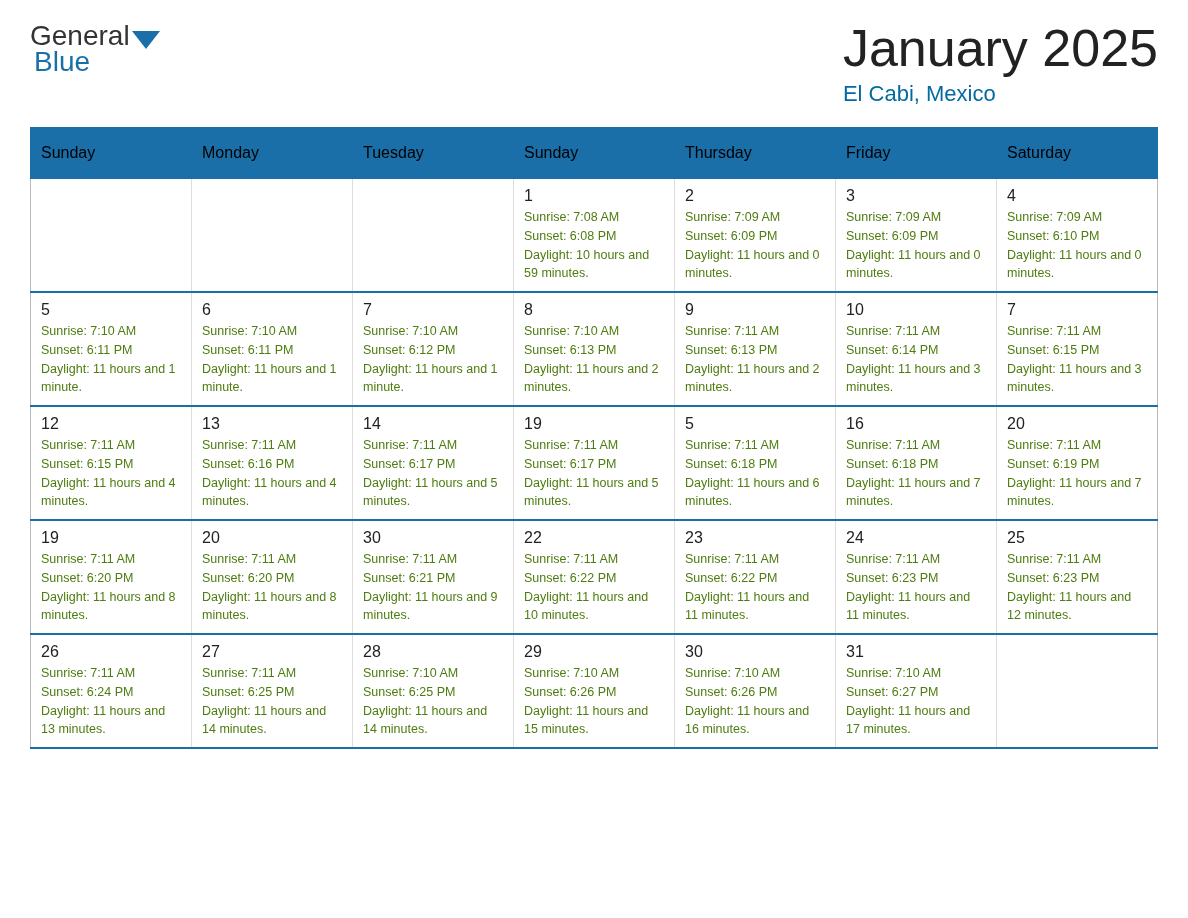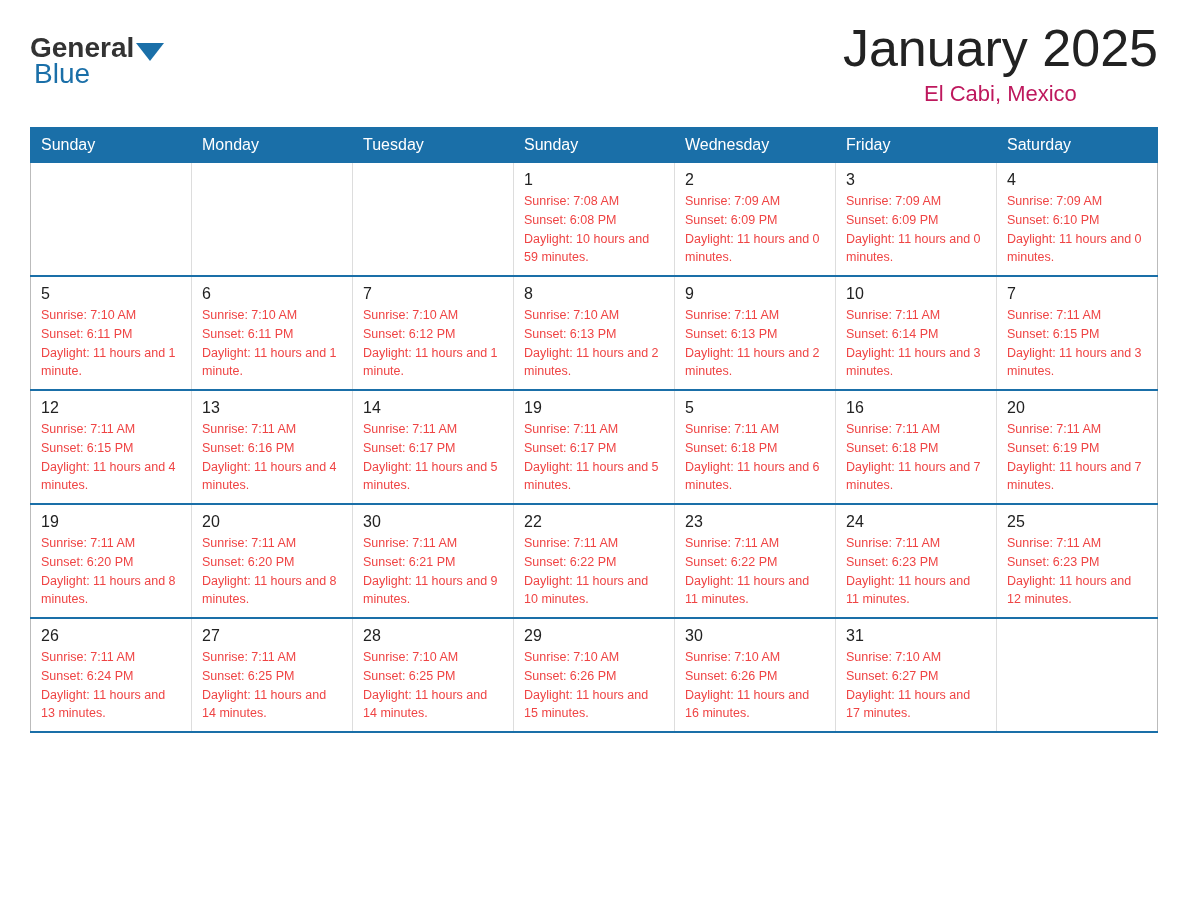--- a/index.html
+++ b/index.html
@@ -18,67 +18,66 @@
     }
     .logo {
       display: flex;
       flex-direction: column;
       align-items: flex-start;
     }
     .logo-text {
       display: flex;
       align-items: center;
       font-size: 28px;
-      font-weight: bold;
+      font-weight: normal;
       color: #333;
-      margin-top: 12px;
     }
     .logo-general { color: #333; }
     .logo-arrow {
       display: inline-block;
       width: 0;
       height: 0;
       border-left: 14px solid transparent;
       border-right: 14px solid transparent;
       border-top: 18px solid #1a6fa8;
       margin: 0 2px;
       position: relative;
       top: 4px;
     }
     .logo-blue {
       color: #1a6fa8;
       font-size: 28px;
       font-weight: normal;
     }
     .title-area {
-      text-align: center;
+      text-align: left;
     }
     .month-title {
       font-size: 52px;
       font-weight: normal;
       color: #222;
       line-height: 1.1;
     }
     .location {
       font-size: 22px;
-      color: #be185d;
+      color: #0369a1;
       margin-top: 4px;
     }
     .calendar {
       width: 100%;
       border-collapse: collapse;
     }
     .calendar thead tr {
       background-color: #1a6fa8;
     }
     .calendar thead th {
-      color: #ffffff;
+      color: #000000;
       font-size: 16px;
       font-weight: normal;
-      padding: 8px 10px;
+      padding: 16px 10px;
       text-align: left;
       border: 1px solid #1a6fa8;
     }
     .calendar tbody tr {
       border-bottom: 2px solid #1a6fa8;
     }
     .calendar tbody td {
       vertical-align: top;
       padding: 8px 10px;
       border-right: 1px solid #ddd;
@@ -92,21 +91,21 @@
     .calendar tbody td:last-child { border-right: 1px solid #bbb; }
     .day-num {
       font-size: 16px;
       font-weight: normal;
       color: #222;
       margin-bottom: 3px;
       display: block;
     }
     .day-info {
       font-size: 12.5px;
-      color: #ef4444;
+      color: #4d7c0f;
       line-height: 1.5;
     }
     .empty-cell { background: #fff; }
   </style>
 </head>
 <body>
 
 <div class="header">
   <div class="logo">
     <div class="logo-text">
@@ -123,21 +122,21 @@
   </div>
 </div>
 
 <table class="calendar">
   <thead>
     <tr>
     <th>Sunday</th>
         <th>Monday</th>
         <th>Tuesday</th>
         <th>Sunday</th>
-        <th>Wednesday</th>
+        <th>Thursday</th>
         <th>Friday</th>
         <th>Saturday</th>
       </tr>
   </thead>
   <tbody>
   <tr>
         <td class="empty-cell"></td>
         <td class="empty-cell"></td>
         <td class="empty-cell"></td>
         <td>

